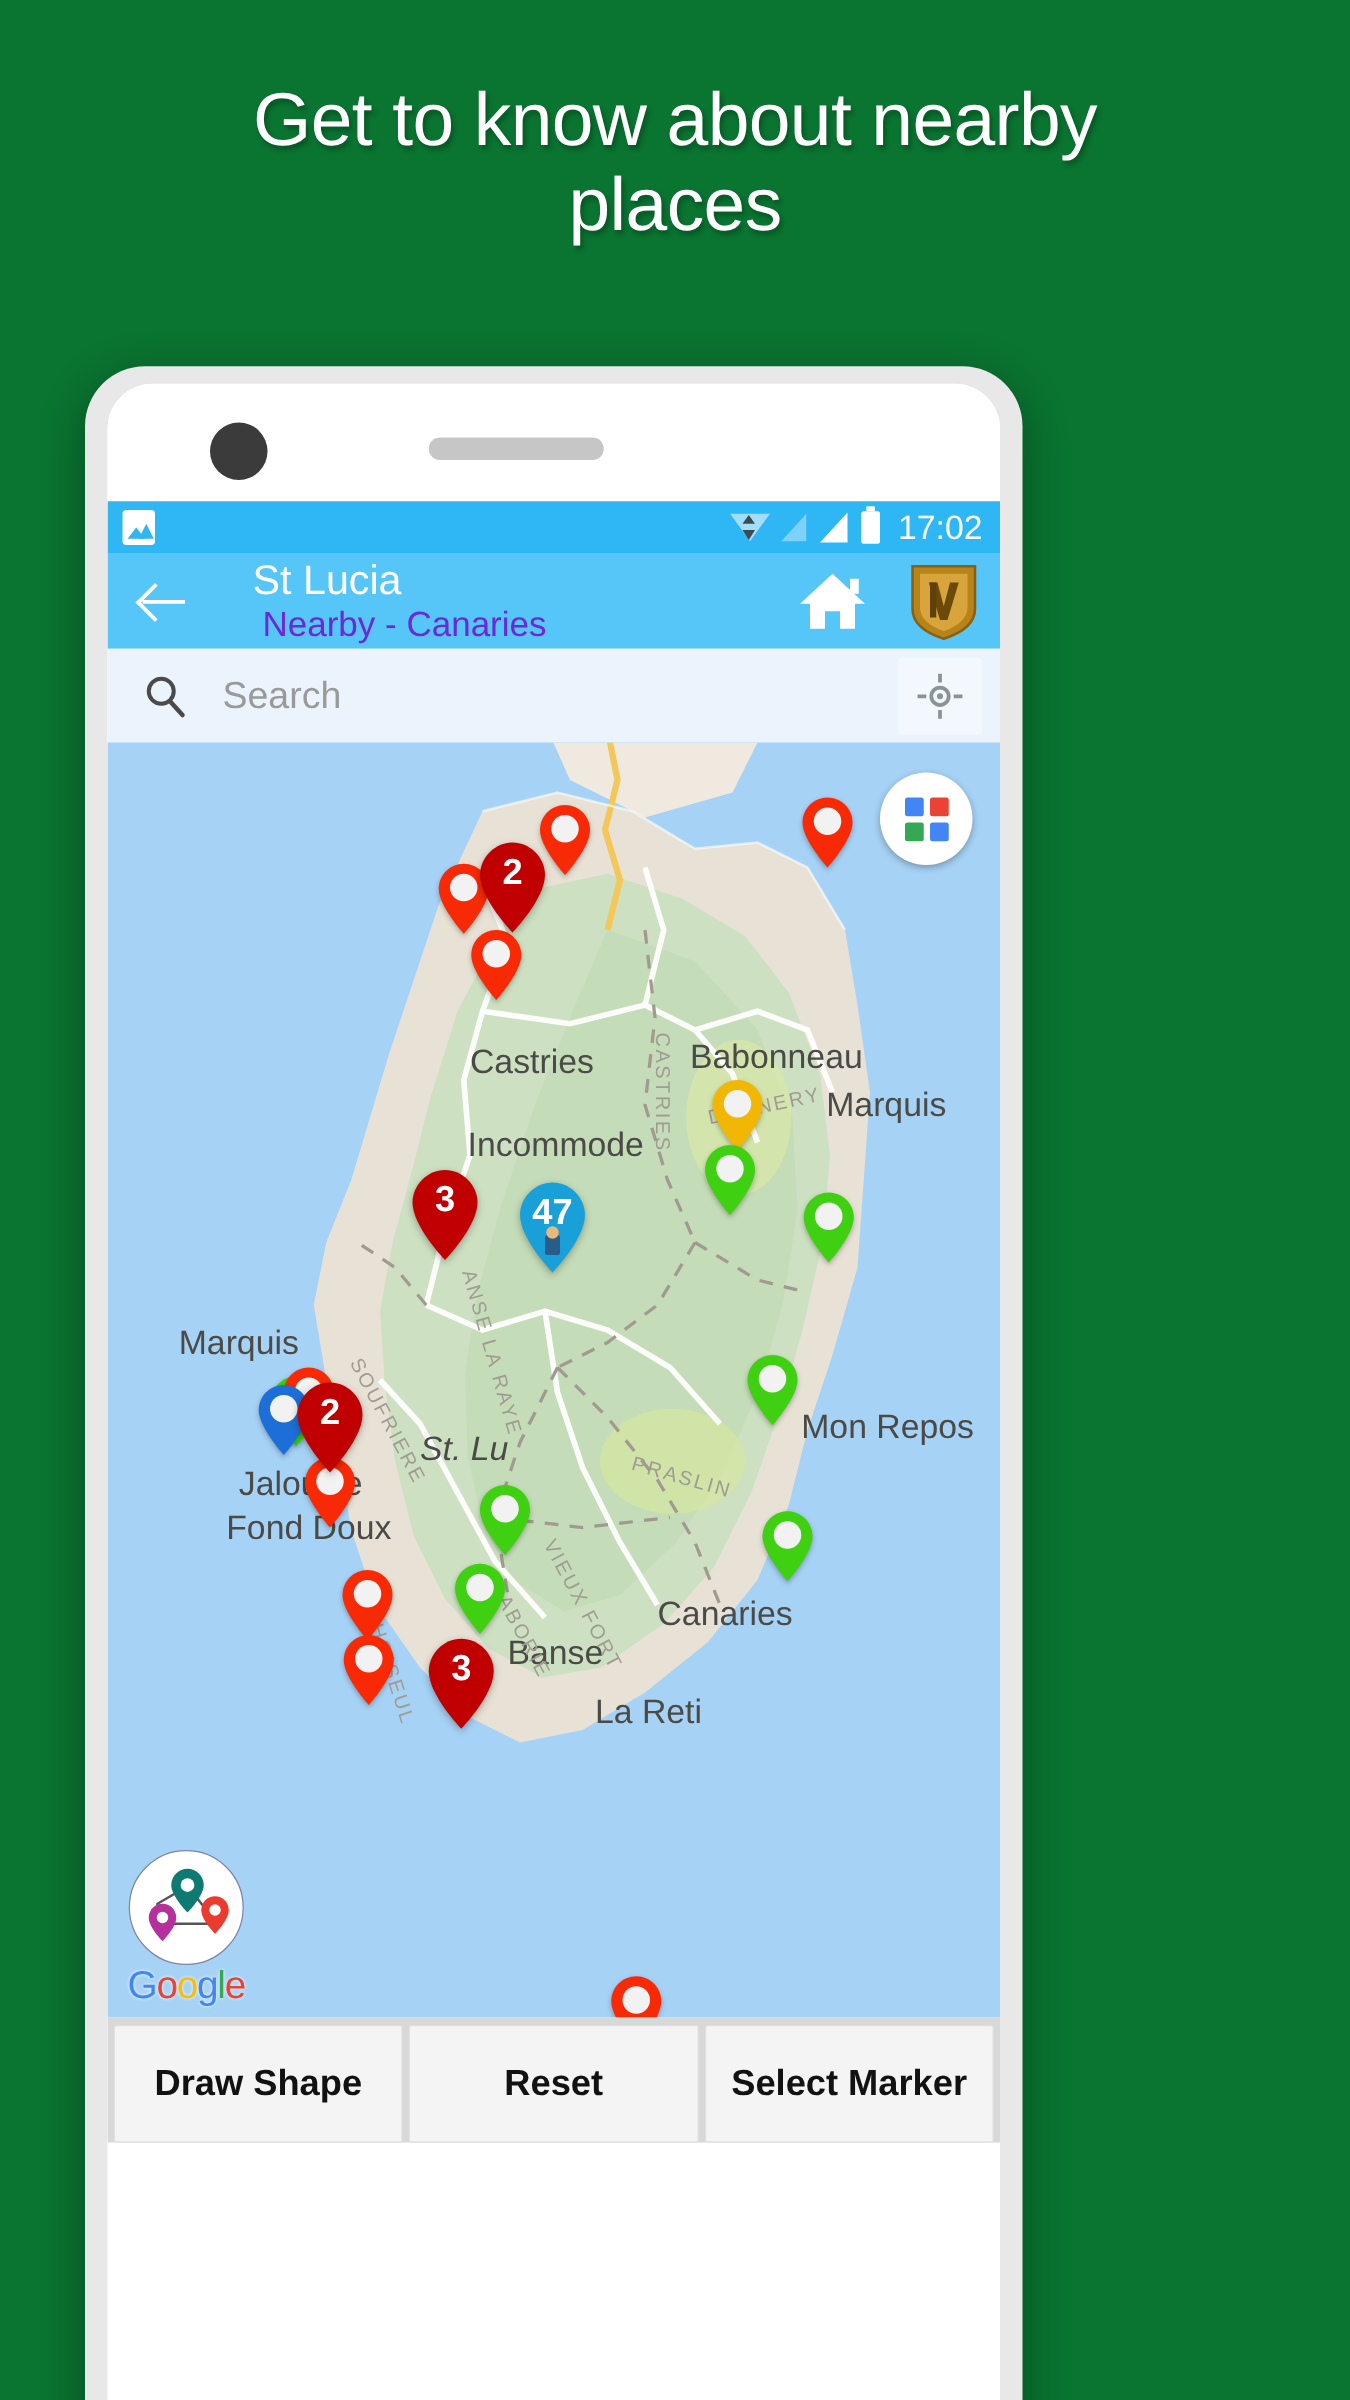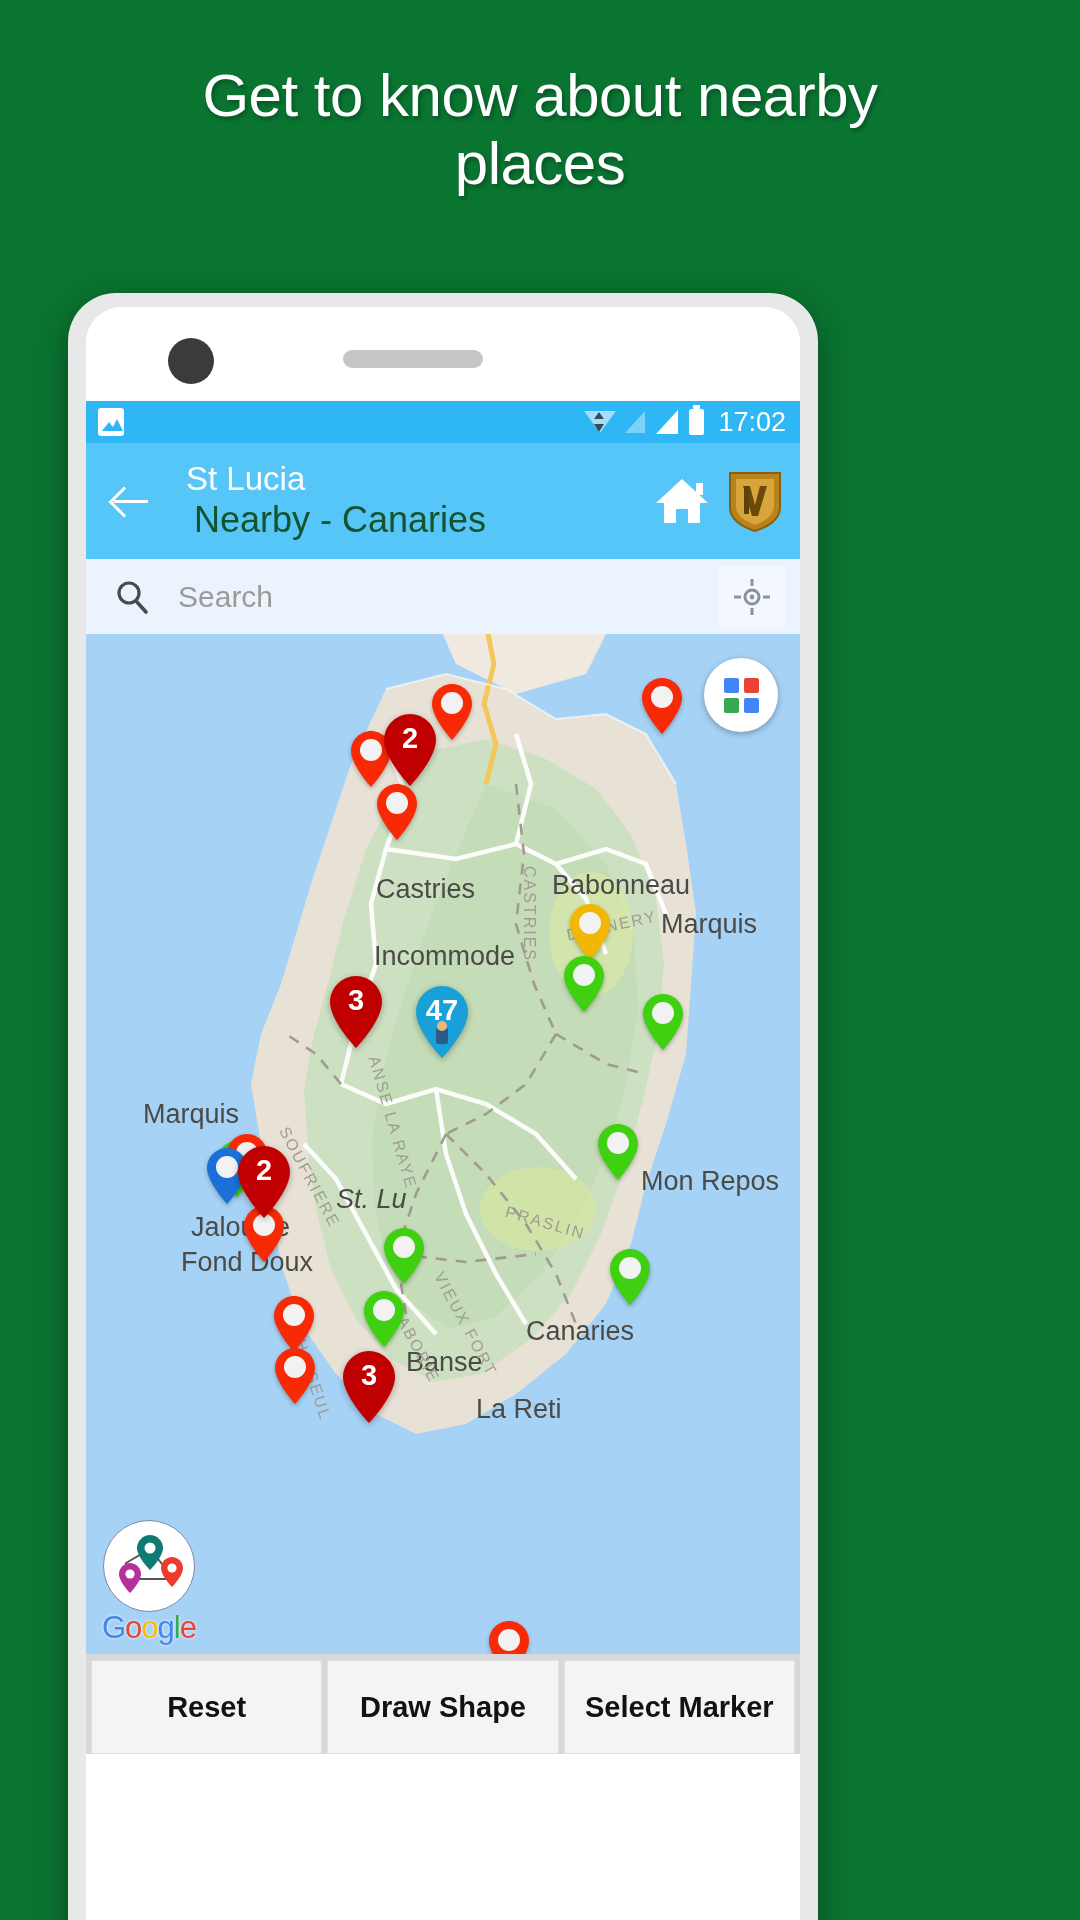--- a/index.html
+++ b/index.html
@@ -94,36 +94,36 @@
   .ic-batt{
     width:15px;height:26px;background:#fff;border-radius:2px;position:relative;
   }
   .ic-batt:before{
     content:"";position:absolute;left:4px;top:-4px;width:7px;height:4px;background:#fff;border-radius:1px;
   }
   .sb-time{ color:#fff; font-size:27px; font-weight:400; margin-left:3px;}
 
   
   .appbar{
-    position:relative; height:116px; background:#56c5f7;
-    display:flex; align-items:center; padding:0 16px 0 22px;
+    position:relative; height:76px; background:#56c5f7;
+    display:flex; align-items:center; padding:0 16px 0 22px;gap:16px;
   }
   .back-arrow{
     width:46px;height:46px;position:relative;flex:none;margin-right:16px;cursor:pointer;
   }
   .back-arrow:before{
     content:""; position:absolute; left:6px; top:22px; width:34px;height:3px;background:#fff;
   }
   .back-arrow:after{
     content:""; position:absolute; left:5px; top:13px; width:19px;height:19px;
     border-left:3px solid #fff;border-bottom:3px solid #fff;transform:rotate(45deg);
   }
   .titles{ flex:1; display:flex; flex-direction:column; justify-content:center; padding-left:16px;}
   .title-main{ color:#fff; font-size:33px; line-height:1.12; font-weight:400;}
-  .title-sub{ color:#14532d; font-size:36px; line-height:1.2; font-weight:400; padding-left:8px;}
+  .title-sub{ color:#6d28d9; font-size:28px; line-height:1.2; font-weight:400; padding-left:8px;}
   .home-btn{ width:64px;height:64px;position:relative;flex:none;margin-right:12px;cursor:pointer;}
   .home-btn svg{ width:64px;height:64px;}
   .badge-btn{ width:58px;height:64px;flex:none;cursor:pointer;}
   .badge-btn svg{ width:58px;height:64px;}
 
   
   .searchbar{
     position:relative; height:75px;
     background:rgba(233,243,252,0.90);
     display:flex; align-items:center; padding:0 14px 0 26px;
@@ -505,19 +505,19 @@
             <circle cx="26" cy="53" r="4.6" fill="#ffffff"></circle>
           </svg>
         </div>
         <div class="gtext">
           <span>G</span><span>o</span><span>o</span><span>g</span><span>l</span><span>e</span>
         </div>
       </div>
     </div>
 
     <div class="btnbar">
+      <div class="abtn">Draw Shape</div>
       <div class="abtn">Reset</div>
-      <div class="abtn">Draw Shape</div>
       <div class="abtn">Select Marker</div>
     </div>
 
   </div>
 </div>
 
 </body></html>

